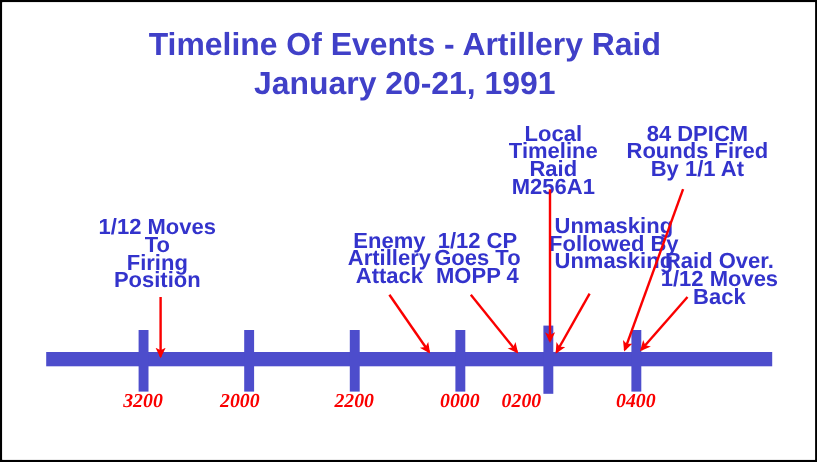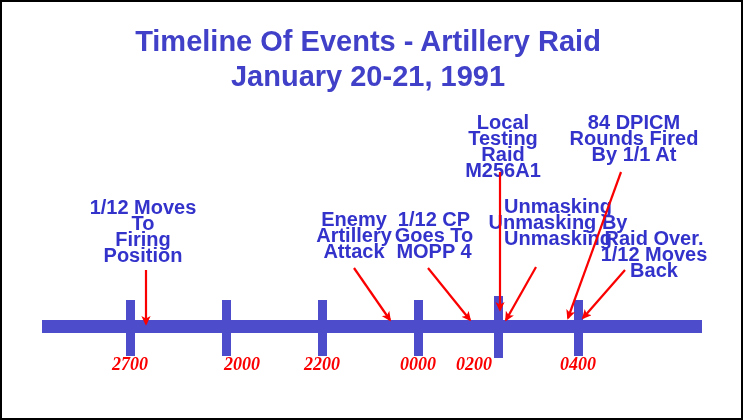--- a/index.html
+++ b/index.html
@@ -97,23 +97,23 @@
 
     <div class="title-block">
       <span class="title-line">Timeline Of Events - Artillery Raid</span>
       <span class="title-line">January 20-21, 1991</span>
     </div>
 
     <div class="axis-bar"></div>
 
     <div id="ticks-container">
         <div class="tick" style="left: 124px; top: 298px; height: 56px;"></div>
-        <div class="tick-label" style="left: 128px;">2700</div>
+        <div class="tick-label" style="left: 128px;">3200</div>
         <div class="tick" style="left: 220px; top: 298px; height: 56px;"></div>
-        <div class="tick-label" style="left: 240px;">2000</div>
+        <div class="tick-label" style="left: 216px;">2000</div>
         <div class="tick" style="left: 316px; top: 298px; height: 56px;"></div>
         <div class="tick-label" style="left: 320px;">2200</div>
         <div class="tick" style="left: 412px; top: 298px; height: 56px;"></div>
         <div class="tick-label" style="left: 416px;">0000</div>
         <div class="tick" style="left: 492px; top: 294px; height: 62px;"></div>
         <div class="tick-label" style="left: 472px;">0200</div>
         <div class="tick" style="left: 572px; top: 298px; height: 56px;"></div>
         <div class="tick-label" style="left: 576px;">0400</div>
       </div>
 
@@ -129,27 +129,27 @@
           <span>Artillery</span>
           <span>Attack</span>
         </div>
         <div class="event-label" style="left: 432px; top: 209px; transform: translateX(-50%);">
           <span>1/12 CP</span>
           <span>Goes To</span>
           <span>MOPP 4</span>
         </div>
         <div class="event-label" style="left: 501px; top: 112px; transform: translateX(-50%);">
           <span>Local</span>
-          <span>Testing</span>
+          <span>Timeline</span>
           <span>Raid</span>
           <span>M256A1</span>
         </div>
         <div class="event-label" style="left: 556px; top: 196px; transform: translateX(-50%);">
           <span>Unmasking</span>
-          <span>Unmasking By</span>
+          <span>Followed By</span>
           <span>Unmasking</span>
         </div>
         <div class="event-label" style="left: 632px; top: 112px; transform: translateX(-50%);">
           <span>84 DPICM</span>
           <span>Rounds Fired</span>
           <span>By 1/1 At</span>
         </div>
         <div class="event-label" style="left: 652px; top: 228px; transform: translateX(-50%);">
           <span>Raid Over.</span>
           <span>1/12 Moves</span>

